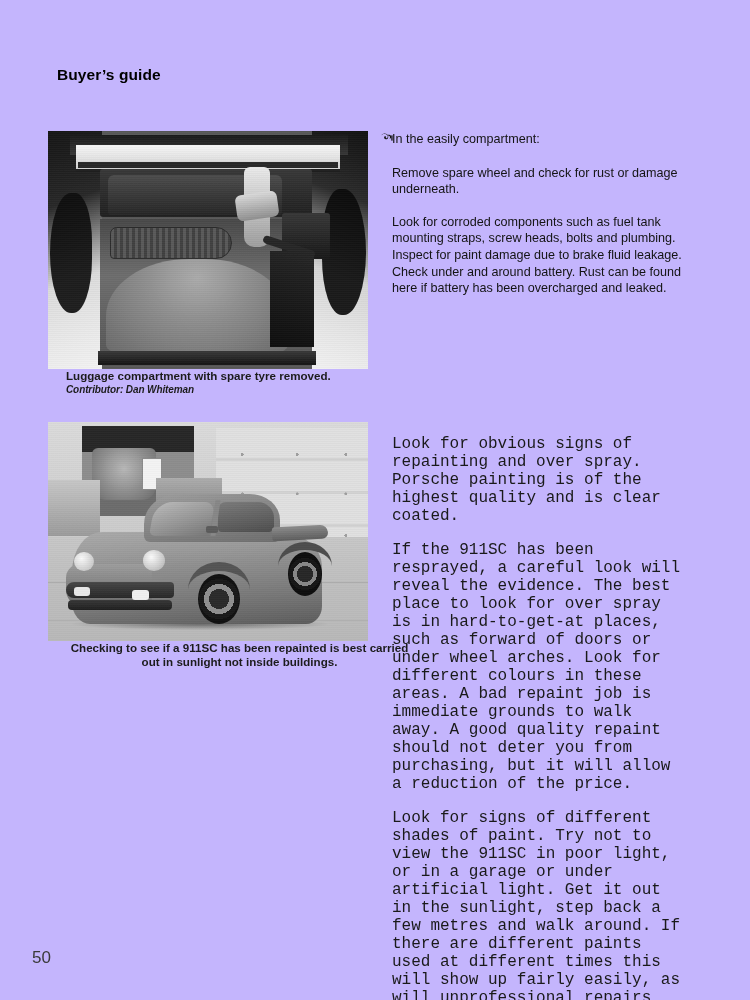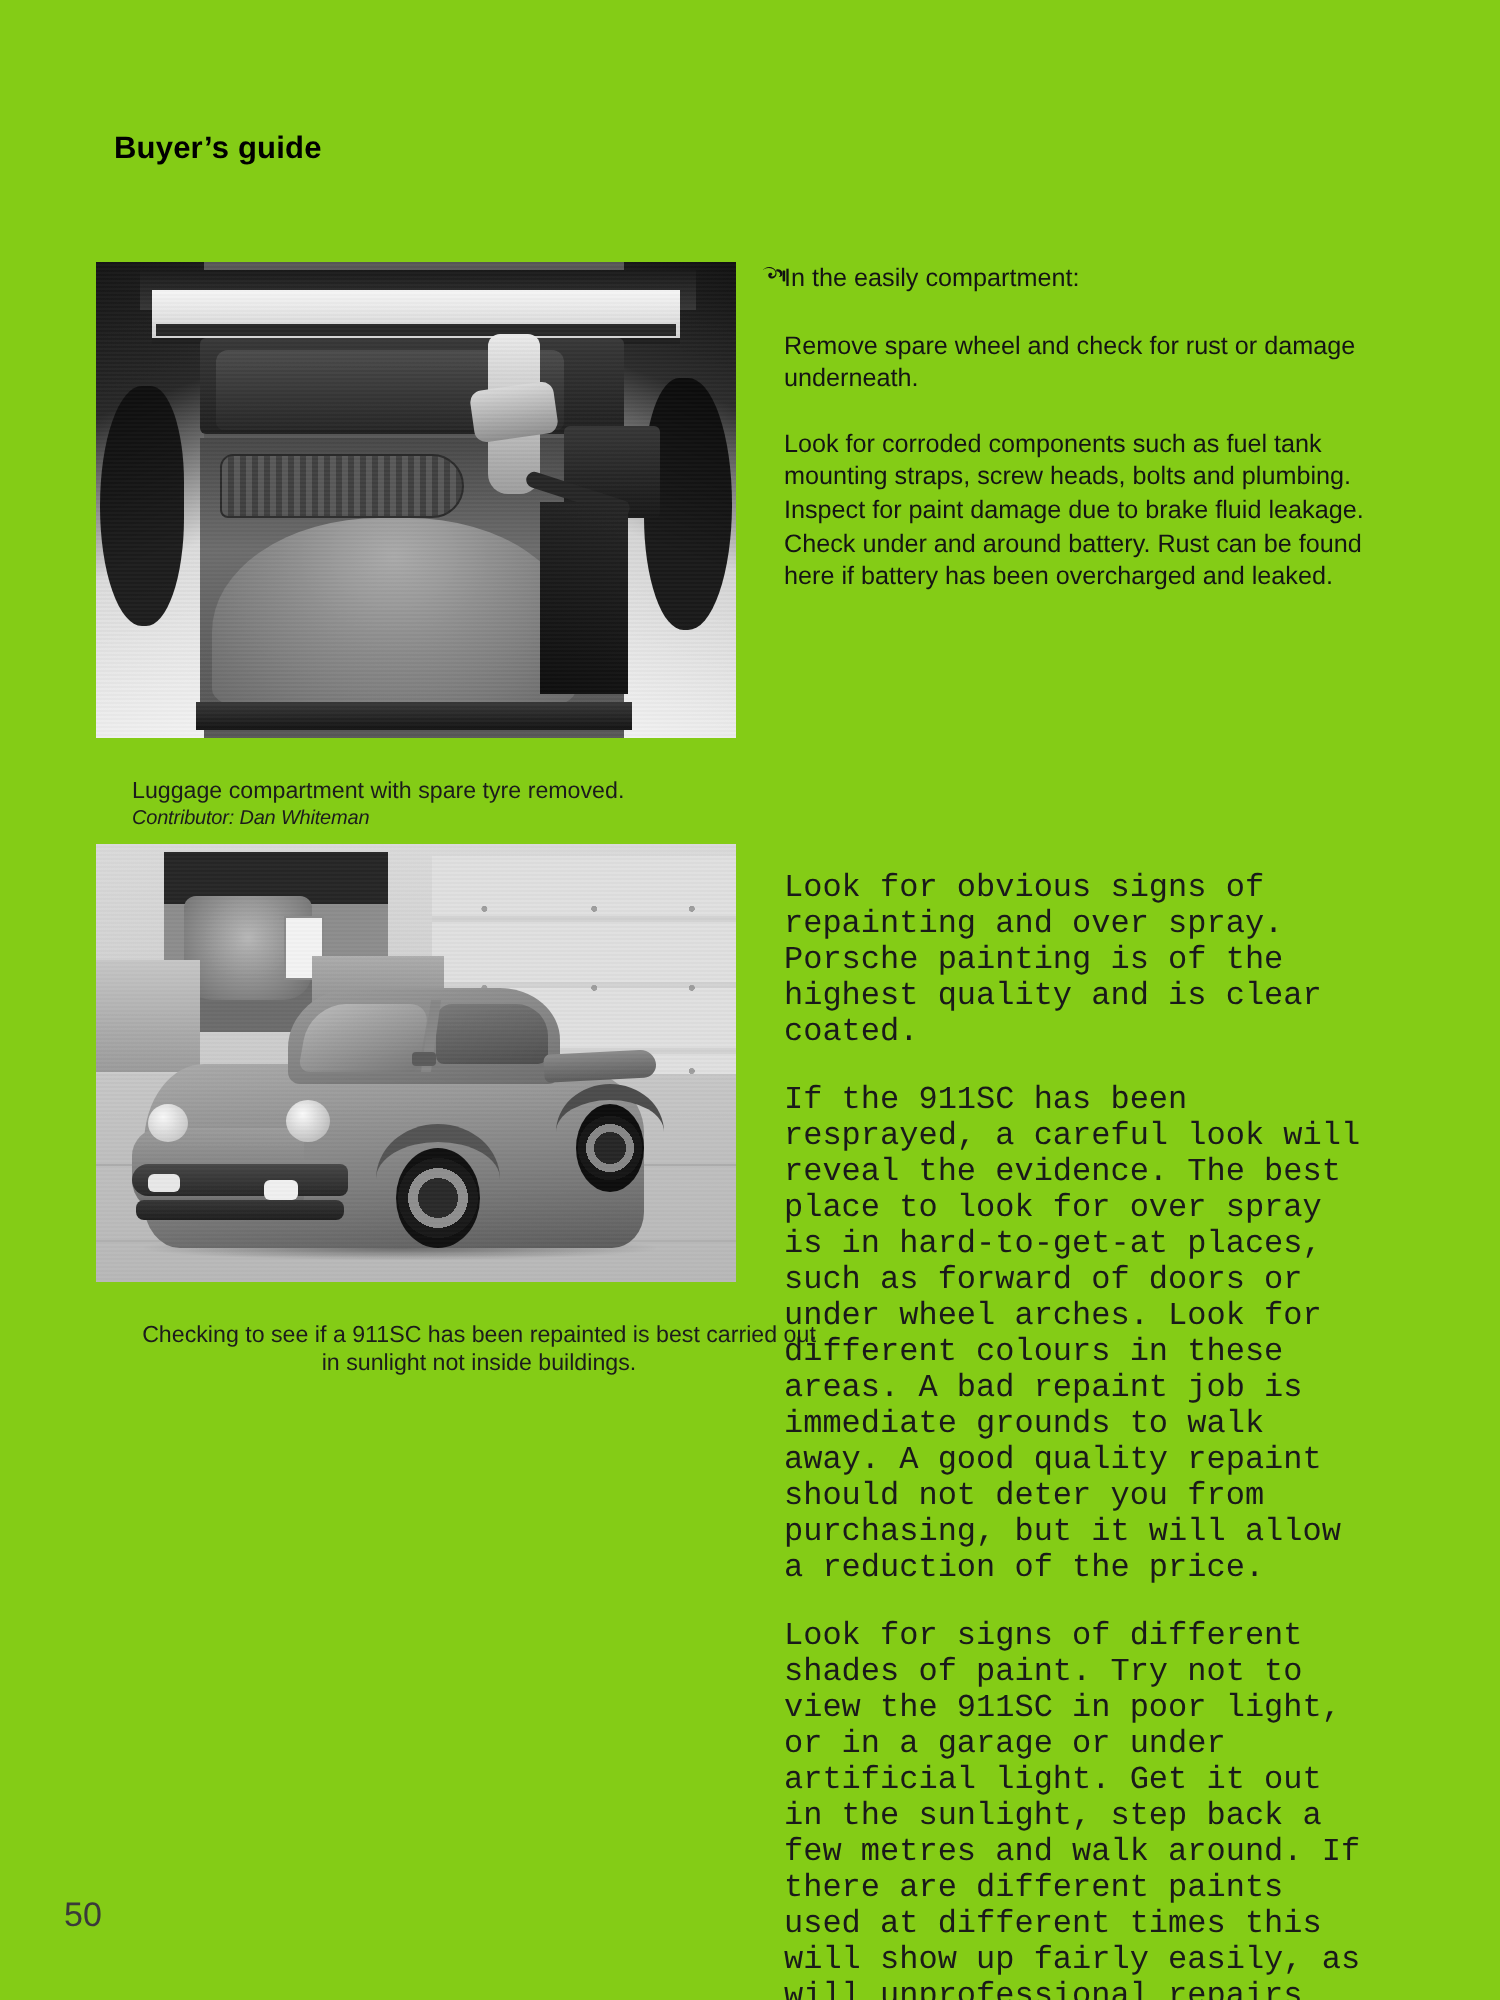--- a/index.html
+++ b/index.html
@@ -13,21 +13,21 @@
     position: relative;
     overflow: hidden;
     font-family: "Liberation Sans", sans-serif;
     color: #1a1a1a;
     -webkit-font-smoothing: antialiased;
   }
 
   .page {
     position: absolute;
     inset: 0;
-    background: #84cc16;
+    background: #c4b5fd;
   }
 
   
   .running-head {
     position: absolute;
     left: 57px;
     top: 66px;
     font-size: 15.5px;
     font-weight: bold;
     letter-spacing: 0.1px;
@@ -48,26 +48,27 @@
     width: 320px;
     position: relative;
     overflow: hidden;
     background: #8d8d8d;
     filter: grayscale(100%) contrast(104%);
   }
   .photo-1 { height: 238px; }
   .photo-2 { height: 219px; }
 
   .caption {
-    margin-top: 20px;
+    margin-top: 0;
     padding-left: 18px;
     padding-right: 4px;
     font-size: 11.6px;
     line-height: 13.6px;
     color: #1c1c1c;
+    font-weight: bold;
   }
   .caption .credit {
     display: block;
     font-style: italic;
     font-size: 10px;
     letter-spacing: -0.1px;
   }
 
   .fig-2-wrap { position: absolute; left: 48px; top: 422px; width: 369px; text-align: center; }
 

